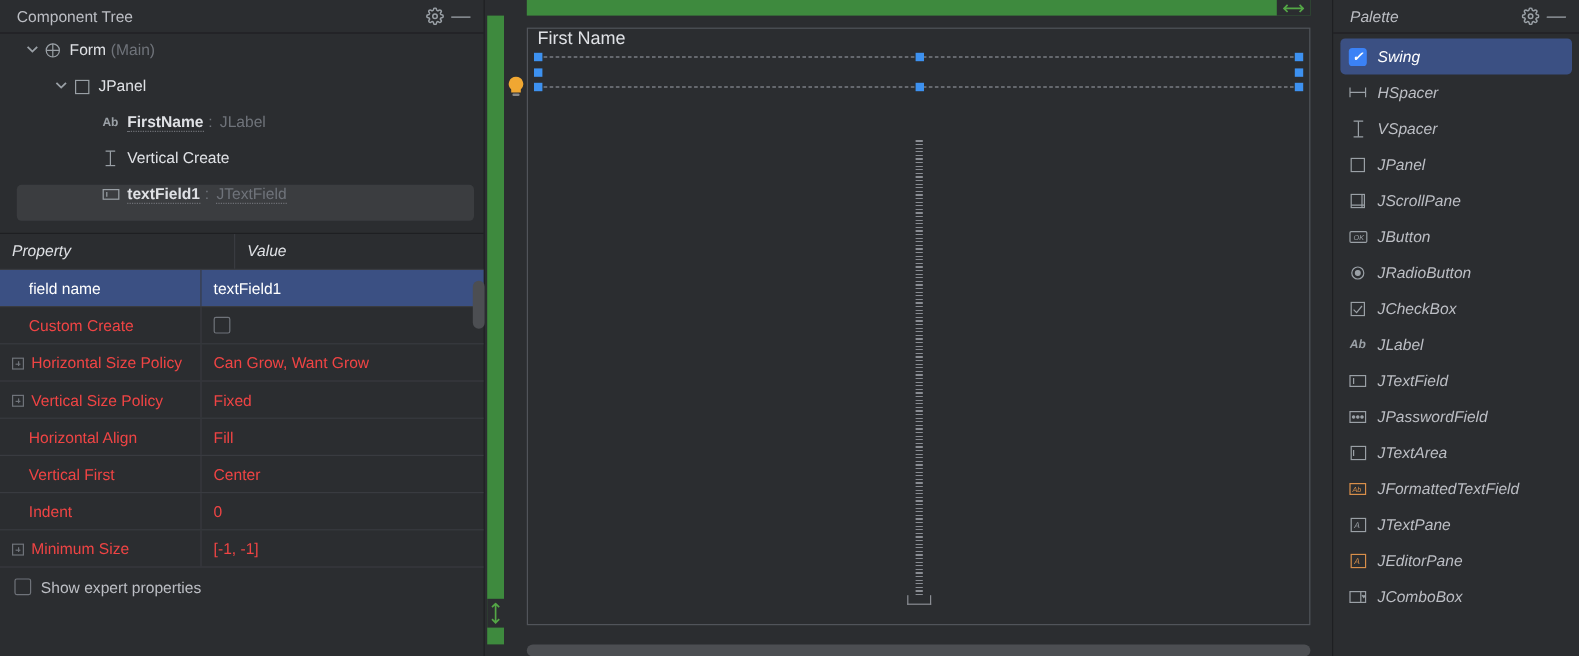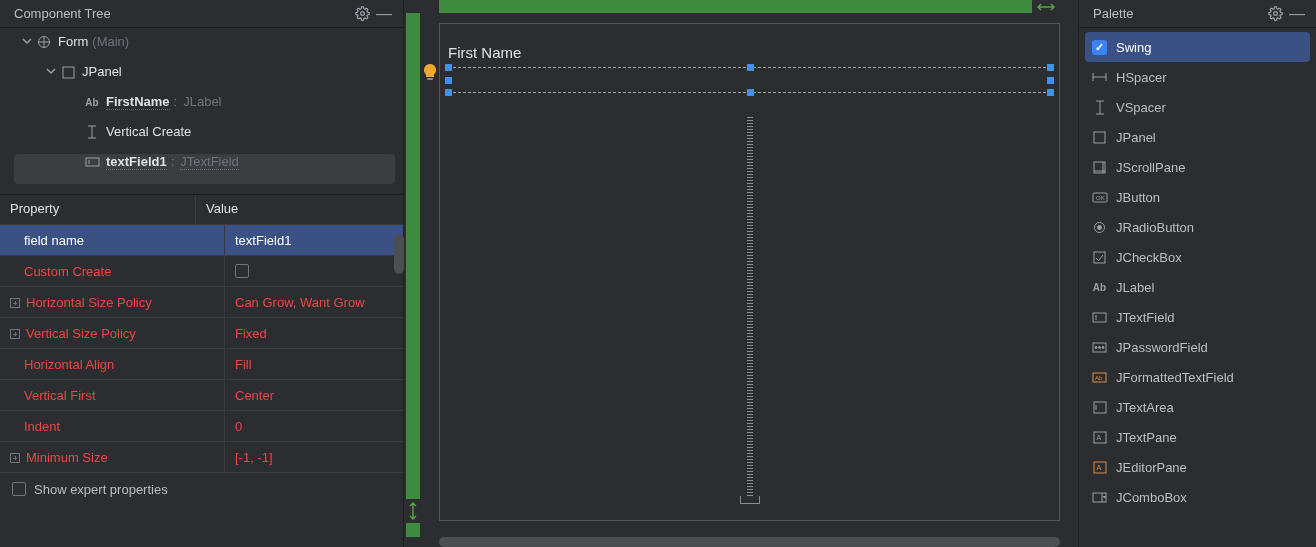--- a/index.html
+++ b/index.html
@@ -76,35 +76,36 @@
     margin-top: 4px;
   }
   .prop-head {
     display: flex;
     height: 30px;
     border-bottom: 1px solid #393b40;
   }
   .prop-head .cell {
     padding: 6px 10px;
     color: #dfe1e5;
+    font-style: italic;
   }
   .col-name { width: 196px; border-right:1px solid #393b40; }
   .col-val { flex:1; }
   .prop-row {
     display: flex;
     height: 31px;
     border-bottom: 1px solid #393b40;
     align-items: stretch;
   }
   .prop-row .cell {
     padding: 6px 10px;
     display:flex; align-items:center;
     color: #ef4444;
   }
-  .prop-row .cell.name { width:225px; border-right:1px solid #393b40; }
+  .prop-row .cell.name { width:168px; border-right:1px solid #393b40; }
   .prop-row .cell.val { flex:1; }
   .prop-row.highlight .cell { background:#3b5083; color:#fff; }
   .prop-row .name.indent { padding-left: 24px; }
   .expand-box {
     width: 10px; height:10px;
     border:1px solid #6f737a;
     margin-right:6px;
     position: relative;
     top:1px;
   }
@@ -164,21 +165,21 @@
     width:14px; height:24px; background:#2b2d30;
     display:flex; align-items:center; justify-content:center;
     color:#54a746;
   }
   .canvas-wrap {
     flex:1; padding:10px 18px 16px 0; position:relative;
   }
   .form-outline {
     border:1px solid #51545a; width:100%; height:498px;
     position:relative;
-    padding:20px 8px;
+    padding:0 8px;
   }
   .form-label-text {
     color:#dfe1e5; font-size:15px;
   }
   .tf-row {
     margin-top:6px;
     position:relative;
   }
   .tf-box {
     height:26px;
@@ -208,24 +209,24 @@
   }
   .bottom-scroll {
     height:10px; margin:0 18px 0 35px;
   }
   .bottom-scroll .thumb {
     height:100%; background:#4c4e52; border-radius:5px;
   }
 
   
   .right-panel {
-    width:238px;
+    width:206px;
     border-left:1px solid #1e1f22;
     background:#2b2d30;
-    display:flex; flex-direction:column;
+    display:flex; flex-direction:column;font-style:italic;
   }
   .palette-list { padding: 4px 6px; overflow:hidden; }
   .pal-row {
     display:flex; align-items:center;
     height:30px; padding: 0 6px;
     border-radius:4px; cursor:pointer;
     gap:8px;
   }
   .pal-row.active {
     background:#3b5083; color:#fff;
@@ -540,35 +541,35 @@
             <rect x="1" y="1" width="13" height="9"></rect>
             <circle cx="4" cy="5.5" r="1" fill="currentColor"></circle>
             <circle cx="7.5" cy="5.5" r="1" fill="currentColor"></circle>
             <circle cx="11" cy="5.5" r="1" fill="currentColor"></circle>
           </svg>
         </span>
         <span>JPasswordField</span>
       </div>
       <div class="pal-row">
         <span class="pal-ic">
+          <svg width="14" height="13" viewBox="0 0 14 13" stroke="currentColor" fill="none">
+            <rect x="1" y="1" width="12" height="11"></rect>
+            <line x1="3" y1="4" x2="3" y2="9"></line>
+          </svg>
+        </span>
+        <span>JTextArea</span>
+      </div>
+      <div class="pal-row">
+        <span class="pal-ic">
           <svg width="15" height="11" viewBox="0 0 15 11" stroke="#d98f4a" fill="none">
             <rect x="1" y="1" width="13" height="9"></rect>
             <text x="3" y="8" font-size="6" fill="#d98f4a" stroke="none">Ab</text>
           </svg>
         </span>
         <span>JFormattedTextField</span>
-      </div>
-      <div class="pal-row">
-        <span class="pal-ic">
-          <svg width="14" height="13" viewBox="0 0 14 13" stroke="currentColor" fill="none">
-            <rect x="1" y="1" width="12" height="11"></rect>
-            <line x1="3" y1="4" x2="3" y2="9"></line>
-          </svg>
-        </span>
-        <span>JTextArea</span>
       </div>
       <div class="pal-row">
         <span class="pal-ic">
           <svg width="14" height="13" viewBox="0 0 14 13" stroke="currentColor" fill="none">
             <rect x="1" y="1" width="12" height="11"></rect>
             <text x="3.5" y="9" font-size="7" fill="currentColor" stroke="none">A</text>
           </svg>
         </span>
         <span>JTextPane</span>
       </div>

